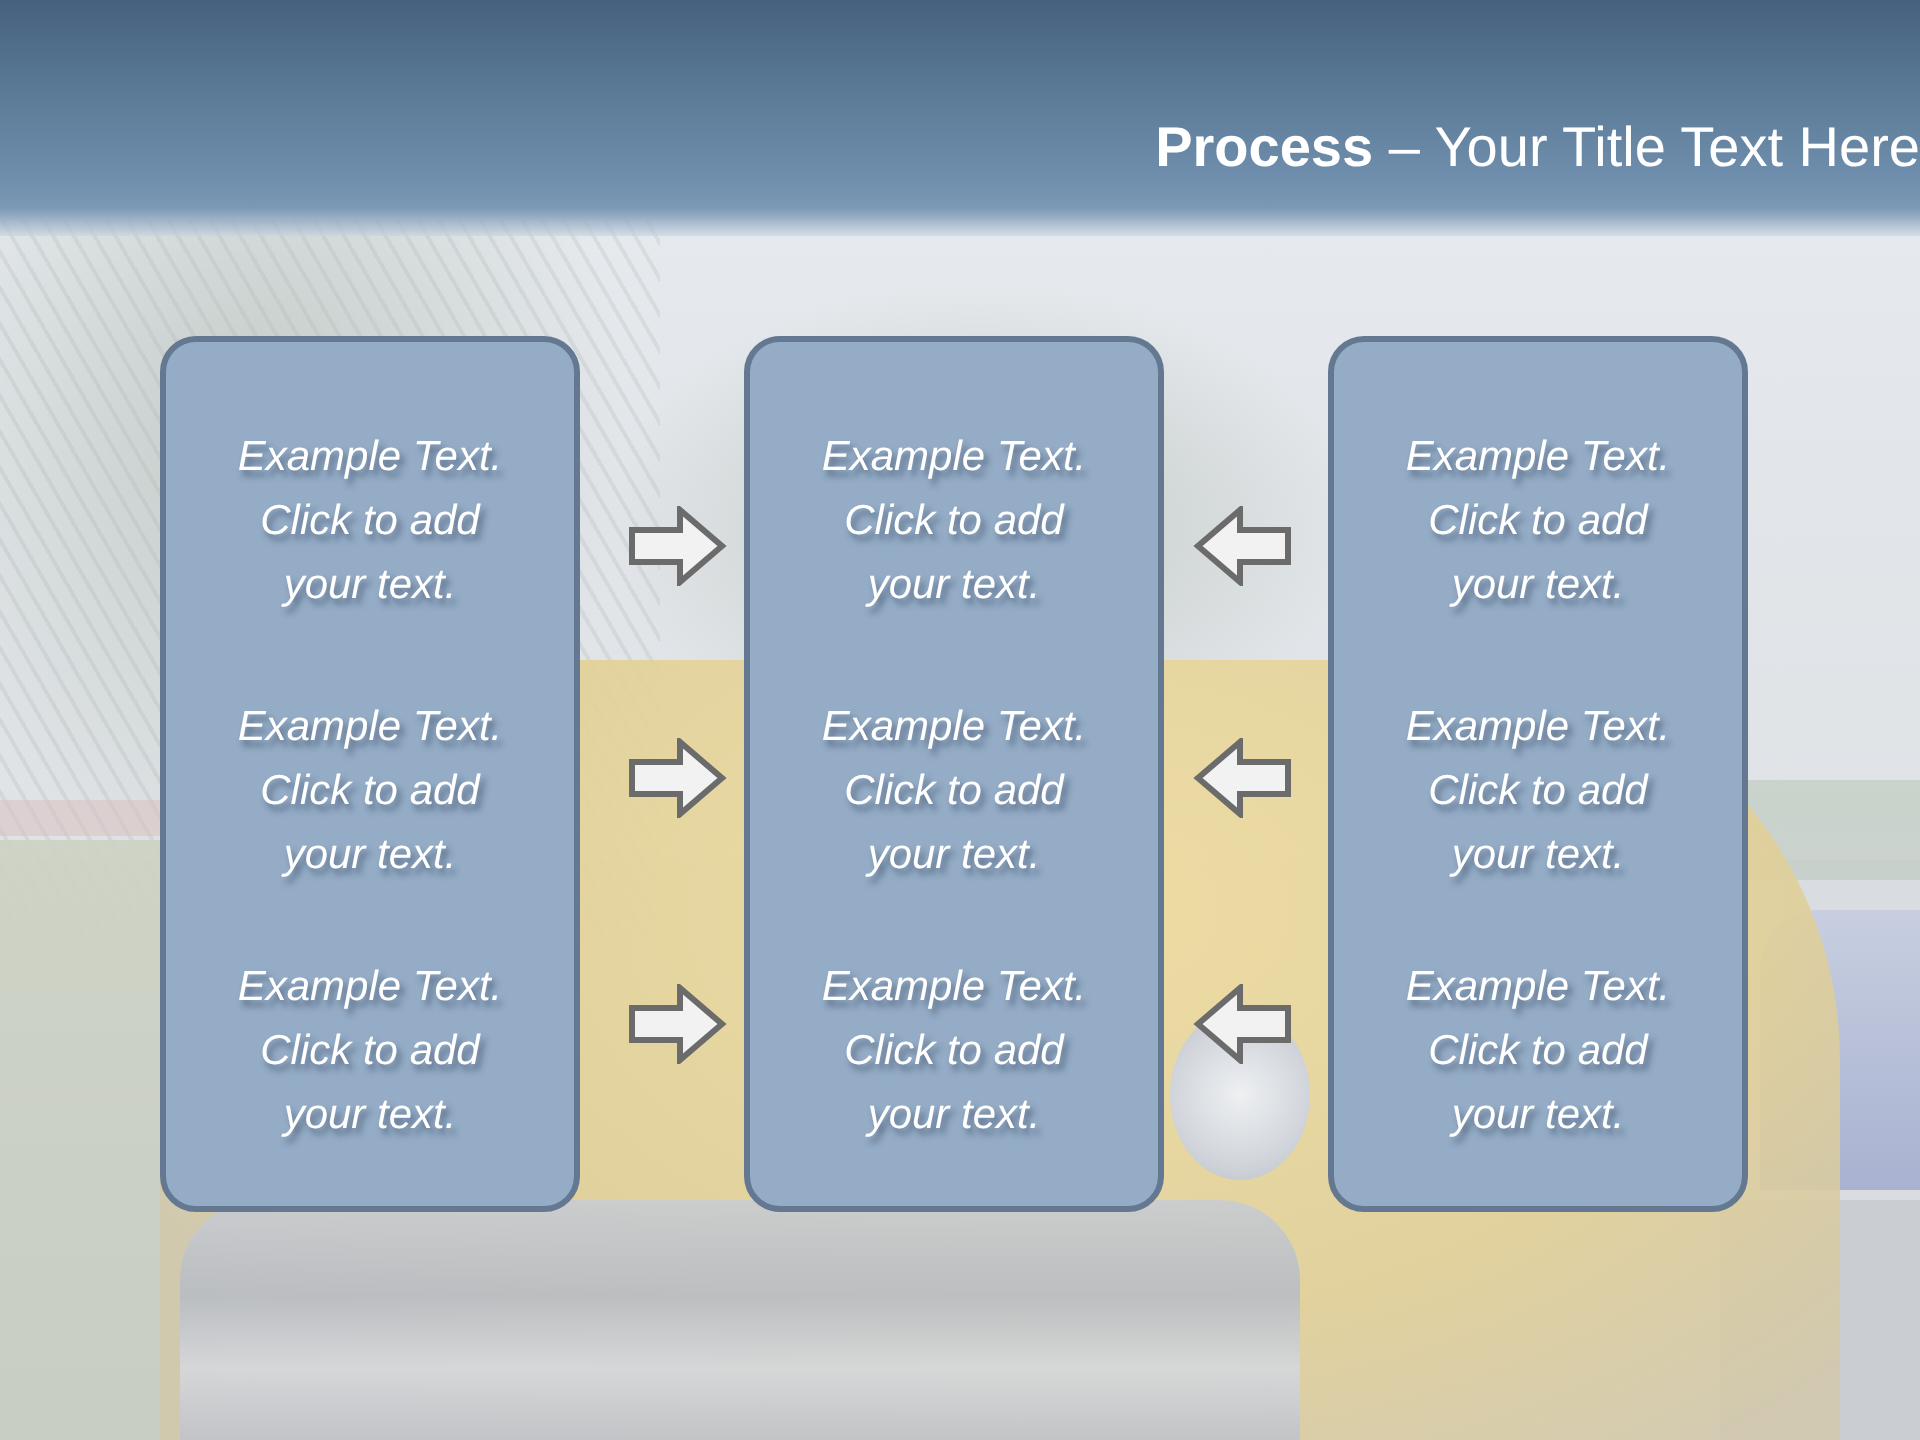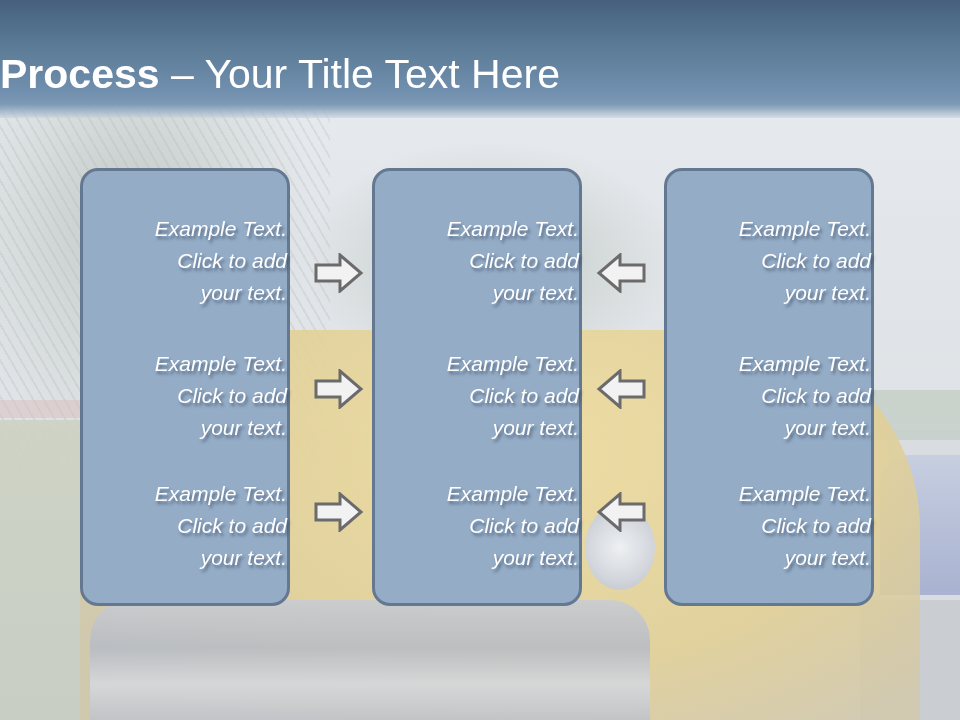--- a/index.html
+++ b/index.html
@@ -62,39 +62,39 @@
       position: absolute; left: 860px; top: 600px; width: 100px; height: 120px;
       background: rgba(200,203,208,0.9);
     }
 
     
     .header {
       position: absolute; left: 0; top: 0; width: 960px; height: 118px;
       background: linear-gradient(180deg, #46607e 0%, #587893 35%, #6f8ead 75%, #7b98b4 88%, rgba(200,212,224,0.6) 100%);
     }
     .title {
-      position: absolute; left: 0; right: 0; top: 52px; text-align: left;
-      color: #ffffff; font-size: 41px; line-height: 44px;
+      position: absolute; left: 0; right: 0; top: 52px; text-align: right;
+      color: #ffffff; font-size: 28px; line-height: 44px;
     }
     .title .bold { font-weight: bold; }
 
     
     .box {
       position: absolute; top: 168px; width: 210px; height: 438px;
       background: #94acc6;
       border: 3px solid #647891;
       border-radius: 18px;
       box-sizing: border-box;
     }
     .box .item {
       position: absolute; left: 0; right: 0; text-align: center;
       color: #ffffff; font-style: italic; font-size: 21px; line-height: 32px;
       text-shadow: 2px 3px 3px rgba(40,55,80,0.55);
     }
-    .box .item span { display: block; text-align: right; }
+    .box .item span { display: block; }
 
     
     .arrow { position: absolute; width: 50px; height: 40px; }
     .arrow svg { width: 100%; height: 100%; display: block; }
   </style>
 </head>
 <body>
 
 <div class="bg">
   <div class="sky"></div>

